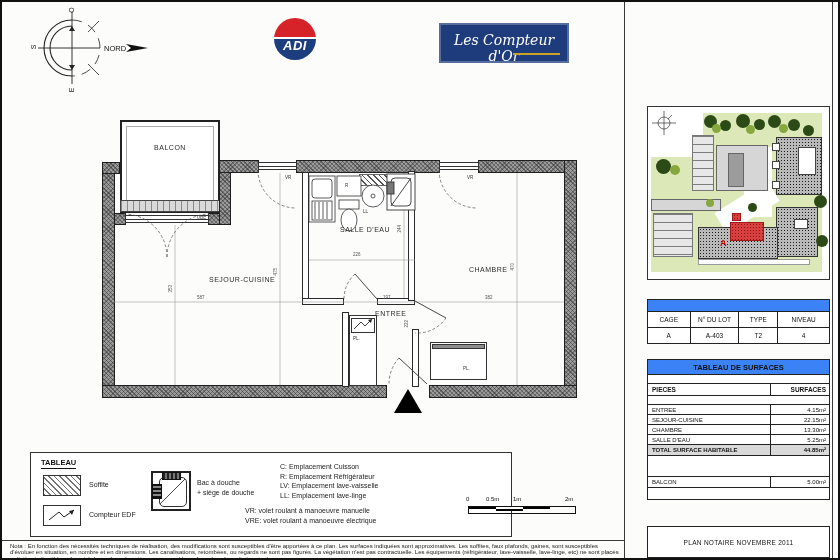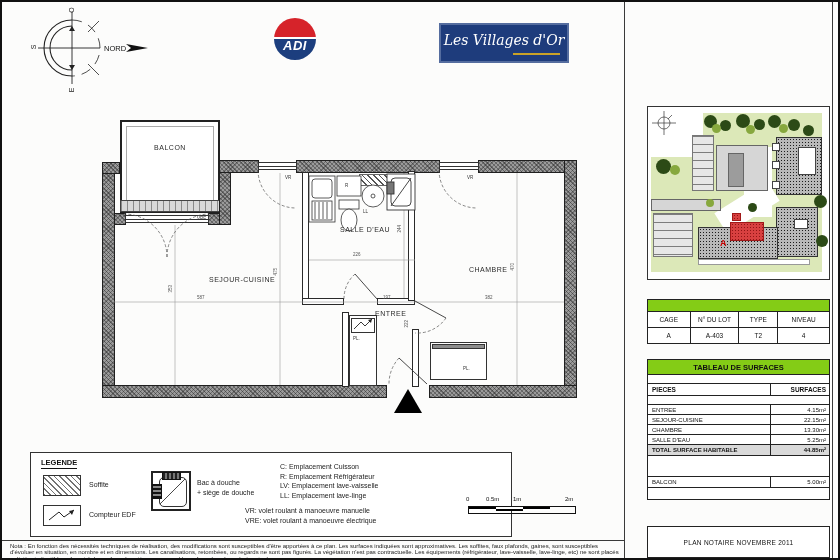--- a/index.html
+++ b/index.html
@@ -44,21 +44,21 @@
            background-image:repeating-linear-gradient(180deg,#7d7d7d 0 1px,transparent 1px 8px);}
   .tree{position:absolute;border-radius:50%;background:#2c4a16;}
   .tree.light{background:#87a83e;}
   .redunit{position:absolute;background-color:#d84040;border:1px solid #a01818;
            background-image:radial-gradient(#8f1515 30%,transparent 32%);background-size:3px 3px;}
   .sp-white{position:absolute;background:#fff;}
 
   .trow{position:relative;display:flex;border:1px solid #222;margin-top:-1px;background:#fff;}
   .tcell{display:flex;align-items:center;justify-content:center;height:100%;}
   .tcell.sep{border-right:1px solid #222;}
-  .grayband{background:#84cc16;}
+  .grayband{background:#3b82f6;}
   .lot-table{position:absolute;left:645px;top:298px;width:183px;font-size:6.5px;}
   .surf-table{position:absolute;left:645px;top:358px;width:183px;font-size:6px;}
   .surf-label{flex:1;padding-left:4px;display:flex;align-items:center;border-right:1px solid #222;}
   .surf-val{width:58px;display:flex;align-items:center;justify-content:flex-end;padding-right:3px;}
   .datebox{position:absolute;left:645px;top:524px;width:183px;height:32px;border:1px solid #222;background:#fff;
            display:flex;align-items:center;justify-content:center;font-size:6.5px;letter-spacing:.3px;}
 
   
   .legend{position:absolute;left:28px;top:450px;width:482px;height:85px;border:1px solid #333;background:#fff;}
   .lg-title{position:absolute;left:10px;top:5px;font-size:7.5px;font-weight:bold;border-bottom:1px solid #111;padding-bottom:1px;}
@@ -113,21 +113,21 @@
     <text x="12" y="47" font-size="7" fill="#222" text-anchor="middle" transform="rotate(-90 11 44)">S</text>
     <text x="50" y="88" font-size="7" fill="#222" text-anchor="middle" transform="rotate(-90 50 86)">E</text>
     <text x="82" y="47" font-size="7.5" fill="#111">NORD</text>
     <polygon points="104,40 126,44 104,48 109,44" fill="#111"></polygon>
   </svg>
 
   <div class="logo-adi">
     <span>ADI</span>
   </div>
   <div class="logo-vdo">
-    <div class="txt">Les Villages d'Or</div>
+    <div class="txt">Les Compteur d'Or</div>
     <div class="gold"></div>
   </div>
 
   <div class="plan">
 
     <div class="abs" style="left:23px;top:10px;width:100px;height:93px;border:2px solid #222;background:#fff"></div>
     <div class="abs" style="left:29px;top:16px;width:88px;height:81px;border:1px solid #aaa"></div>
     <div class="sill" style="left:23px;top:90px;width:100px;height:12px"></div>
     <div class="room-lbl" style="left:38px;top:34px;width:70px;text-align:center">BALCON</div>
 
@@ -340,21 +340,21 @@
     <div class="trow" style="height:12px">
       <div class="surf-label">BALCON</div>
       <div class="surf-val">5.00m²</div>
     </div>
     <div class="trow" style="height:13px"></div>
   </div>
 
   <div class="datebox">PLAN NOTAIRE NOVEMBRE 2011</div>
 
   <div class="legend">
-    <div class="lg-title">LEGENDE</div>
+    <div class="lg-title">TABLEAU</div>
     <div class="lg-hatch"></div>
     <div class="lg-txt" style="left:58px;top:28px">Soffite</div>
     <div class="lg-edf">
       <svg width="36" height="19" viewBox="0 0 36 19">
           <path d="M 5 14 L 15 6 L 20 11 L 30 4" stroke="#222" stroke-width="1" fill="none"></path>
           <polygon points="30,4 25,5 28,9" fill="#222"></polygon>
         </svg>
     </div>
     <div class="lg-txt" style="left:58px;top:58px">Compteur EDF</div>
     <div class="shower-ico">

